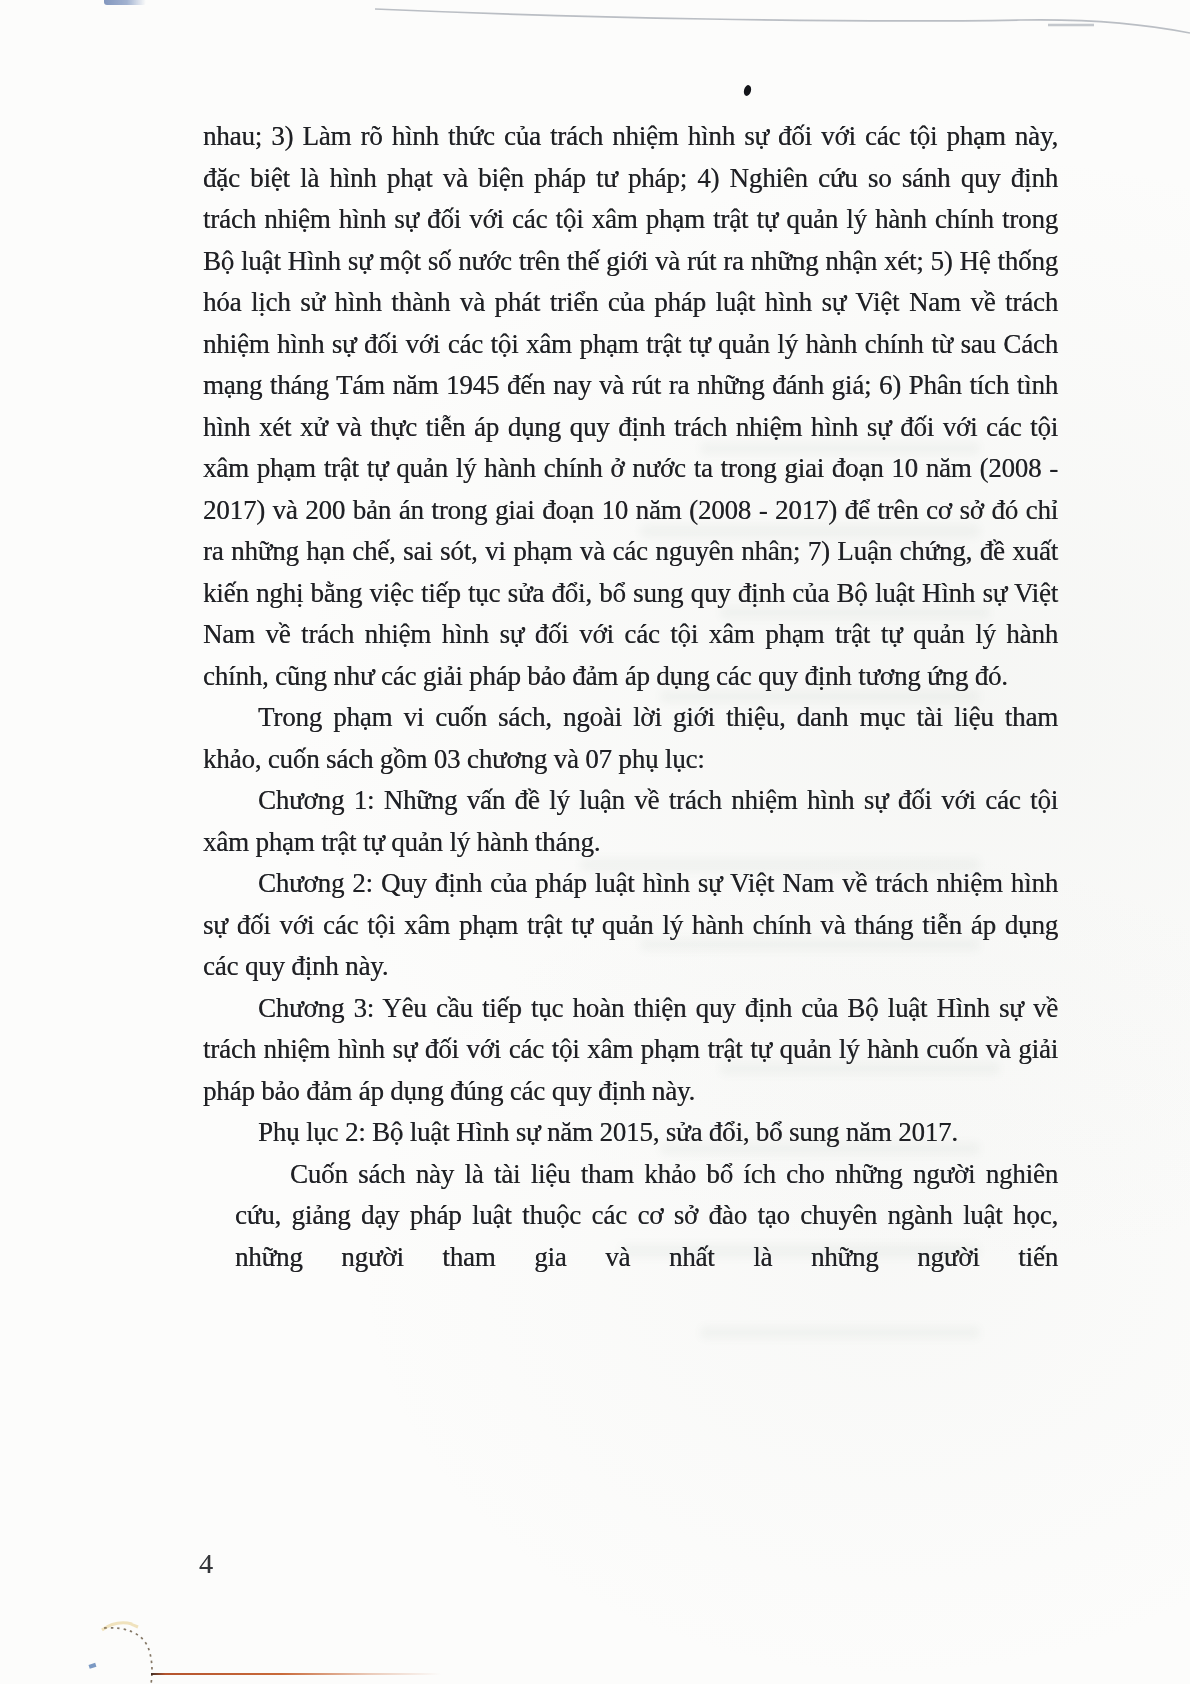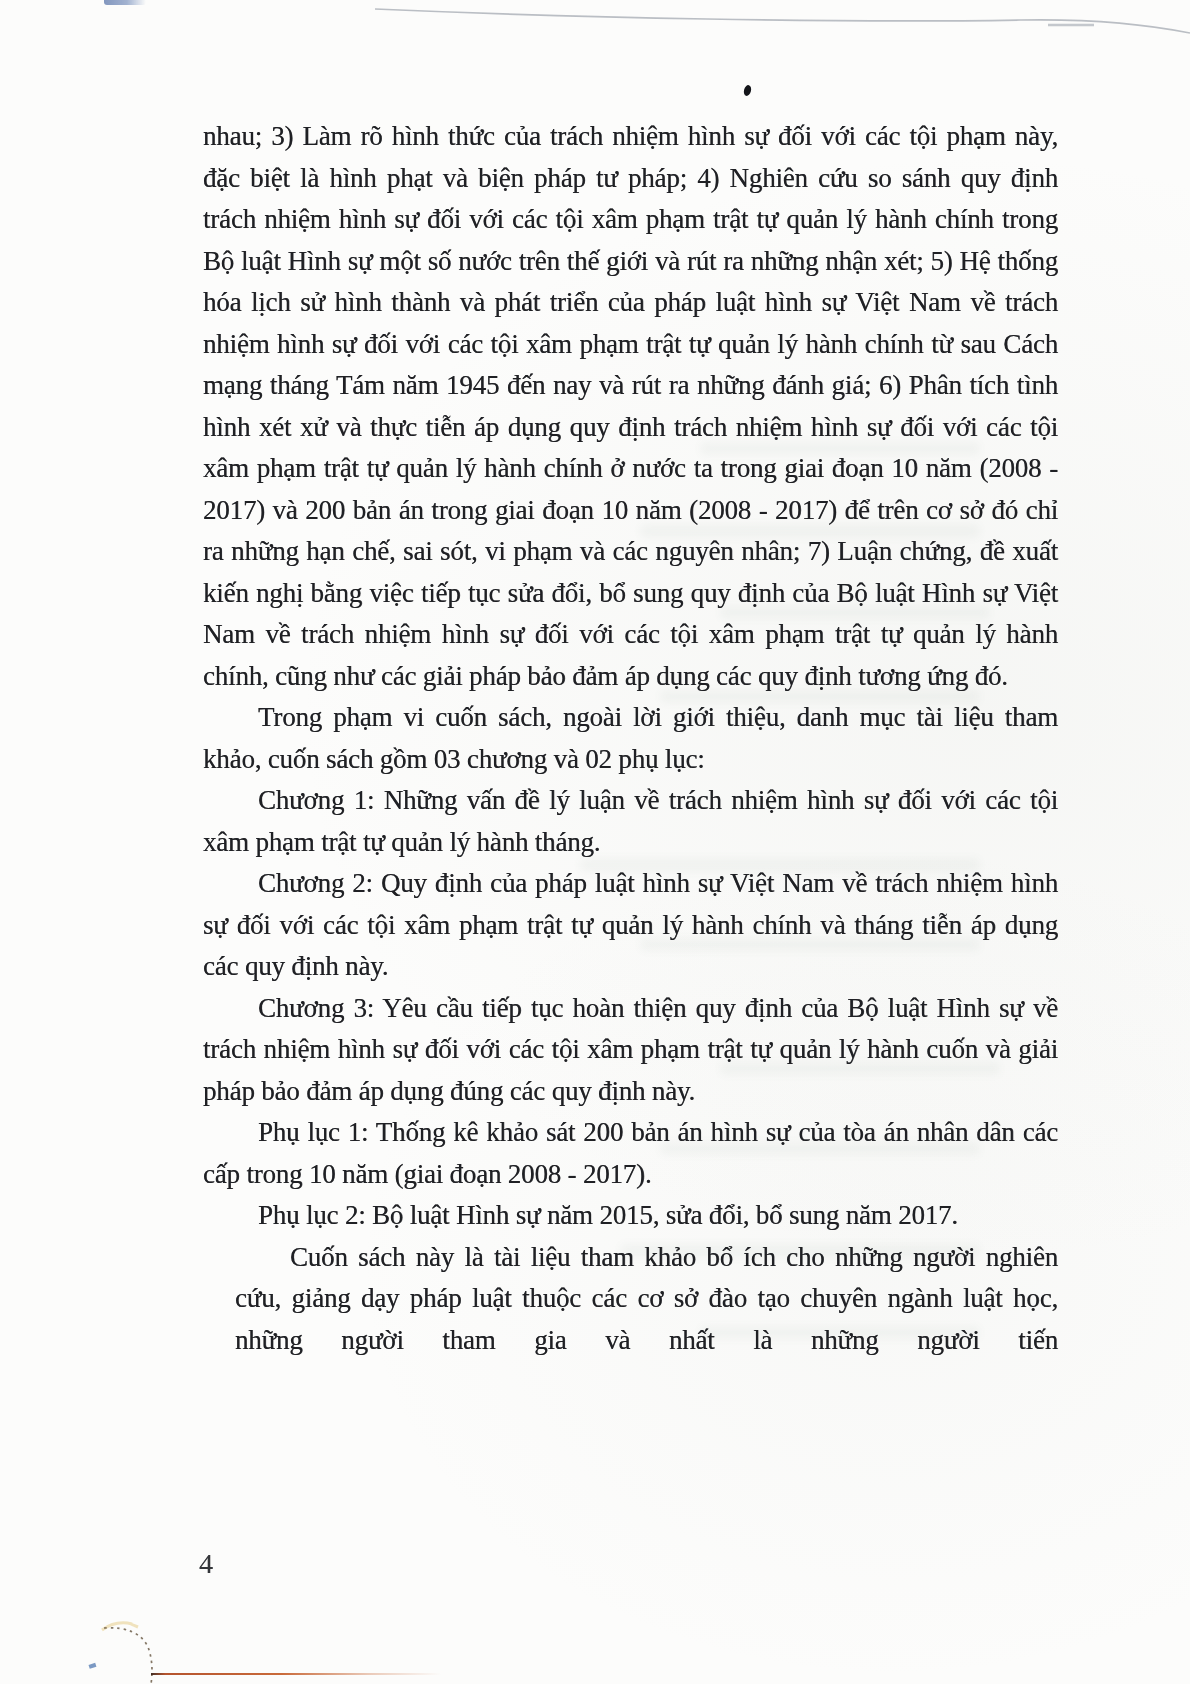--- a/index.html
+++ b/index.html
@@ -126,25 +126,24 @@
   <div class="bleed b4"></div>
   <div class="bleed b5"></div>
   <div class="bleed b6"></div>
   <div class="bleed b7"></div>
   <div class="bleed b8"></div>
   <div class="bleed b9"></div>
   <div class="bleed b10"></div>
 
   <main class="text-col">
     <p class="para p-flush">nhau; 3) Làm rõ hình thức của trách nhiệm hình sự đối với các tội phạm này, đặc biệt là hình phạt và biện pháp tư pháp; 4) Nghiên cứu so sánh quy định trách nhiệm hình sự đối với các tội xâm phạm trật tự quản lý hành chính trong Bộ luật Hình sự một số nước trên thế giới và rút ra những nhận xét; 5) Hệ thống hóa lịch sử hình thành và phát triển của pháp luật hình sự Việt Nam về trách nhiệm hình sự đối với các tội xâm phạm trật tự quản lý hành chính từ sau Cách mạng tháng Tám năm 1945 đến nay và rút ra những đánh giá; 6) Phân tích tình hình xét xử và thực tiễn áp dụng quy định trách nhiệm hình sự đối với các tội xâm phạm trật tự quản lý hành chính ở nước ta trong giai đoạn 10 năm (2008 - 2017) và 200 bản án trong giai đoạn 10 năm (2008 - 2017) để trên cơ sở đó chỉ ra những hạn chế, sai sót, vi phạm và các nguyên nhân; 7) Luận chứng, đề xuất kiến nghị bằng việc tiếp tục sửa đổi, bổ sung quy định của Bộ luật Hình sự Việt Nam về trách nhiệm hình sự đối với các tội xâm phạm trật tự quản lý hành chính, cũng như các giải pháp bảo đảm áp dụng các quy định tương ứng đó.</p>
-    <p class="para">Trong phạm vi cuốn sách, ngoài lời giới thiệu, danh mục tài liệu tham khảo, cuốn sách gồm 03 chương và 02 phụ lục:</p>
+    <p class="para">Trong phạm vi cuốn sách, ngoài lời giới thiệu, danh mục tài liệu tham khảo, cuốn sách gồm 03 chương và 07 phụ lục:</p>
     <p class="para">Chương 1: Những vấn đề lý luận về trách nhiệm hình sự đối với các tội xâm phạm trật tự quản lý hành tháng.</p>
     <p class="para">Chương 2: Quy định của pháp luật hình sự Việt Nam về trách nhiệm hình sự đối với các tội xâm phạm trật tự quản lý hành chính và tháng tiễn áp dụng các quy định này.</p>
     <p class="para">Chương 3: Yêu cầu tiếp tục hoàn thiện quy định của Bộ luật Hình sự về trách nhiệm hình sự đối với các tội xâm phạm trật tự quản lý hành cuốn và giải pháp bảo đảm áp dụng đúng các quy định này.</p>
-    <p class="para">Phụ lục 1: Thống kê khảo sát 200 bản án hình sự của tòa án nhân dân các cấp trong 10 năm (giai đoạn 2008 - 2017).</p>
     <p class="para">Phụ lục 2: Bộ luật Hình sự năm 2015, sửa đổi, bổ sung năm 2017.</p>
     <p class="para p-last-justify">Cuốn sách này là tài liệu tham khảo bổ ích cho những người nghiên cứu, giảng dạy pháp luật thuộc các cơ sở đào tạo chuyên ngành luật học, những người tham gia và nhất là những người tiến</p>
   </main>
 
   <div class="pagenum">4</div>
 
   <svg class="curl-svg" width="120" height="70" viewBox="0 0 120 70" aria-hidden="true">
     <path d="M 16 16 Q 30 6 46 10 Q 40 8 52 13" fill="none" stroke="#e3c470" stroke-width="3" opacity="0.45"></path>
     <path d="M 18 14 Q 52 12 62 33 Q 68 49 65 70" fill="none" stroke="#6f5f4b" stroke-width="1.7" stroke-dasharray="2.5 4" opacity="0.85"></path>
     <rect x="3" y="50" width="7" height="4" fill="#5a7fb5" opacity="0.8" transform="rotate(-18 6 52)"></rect>

